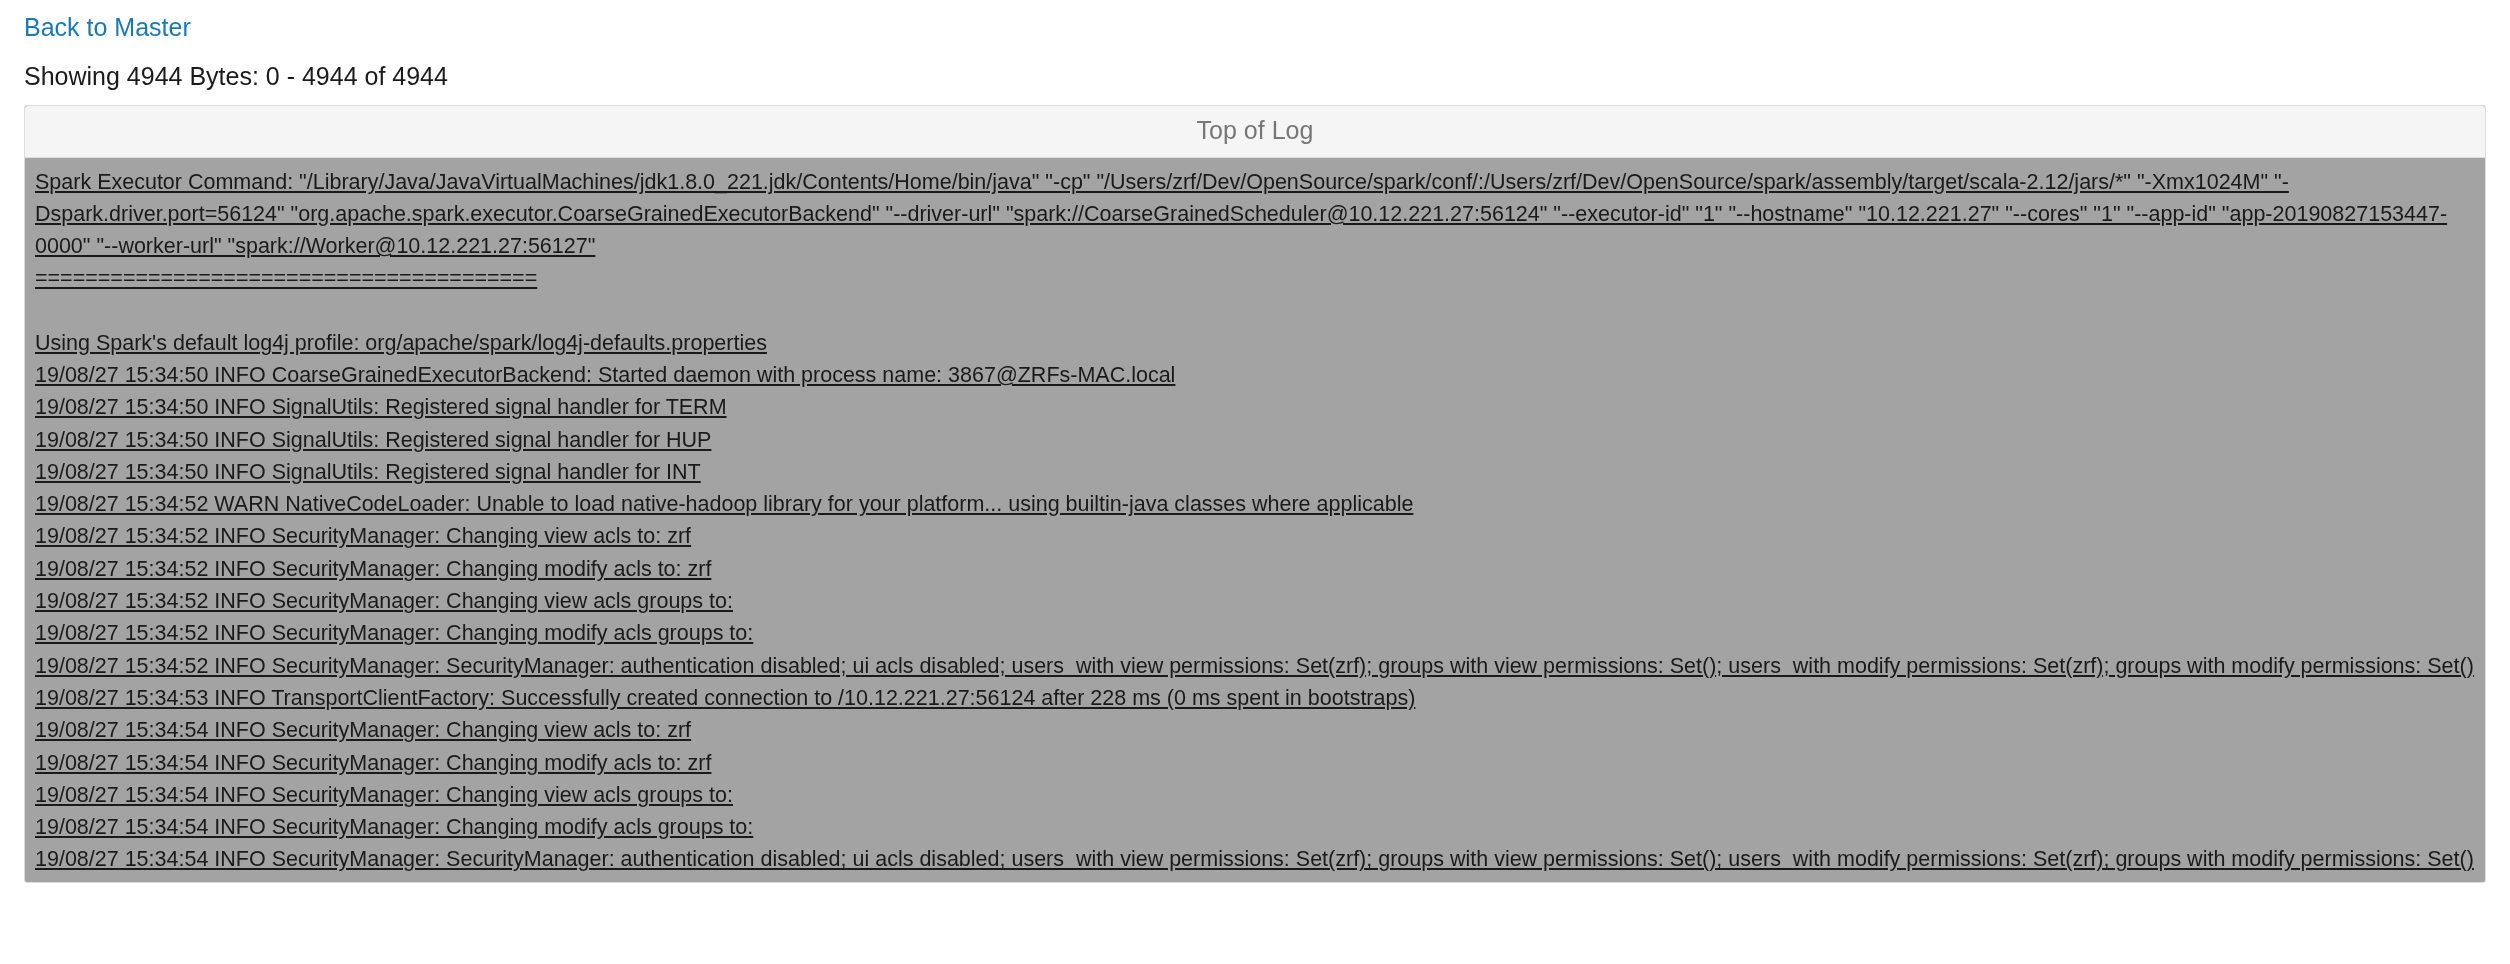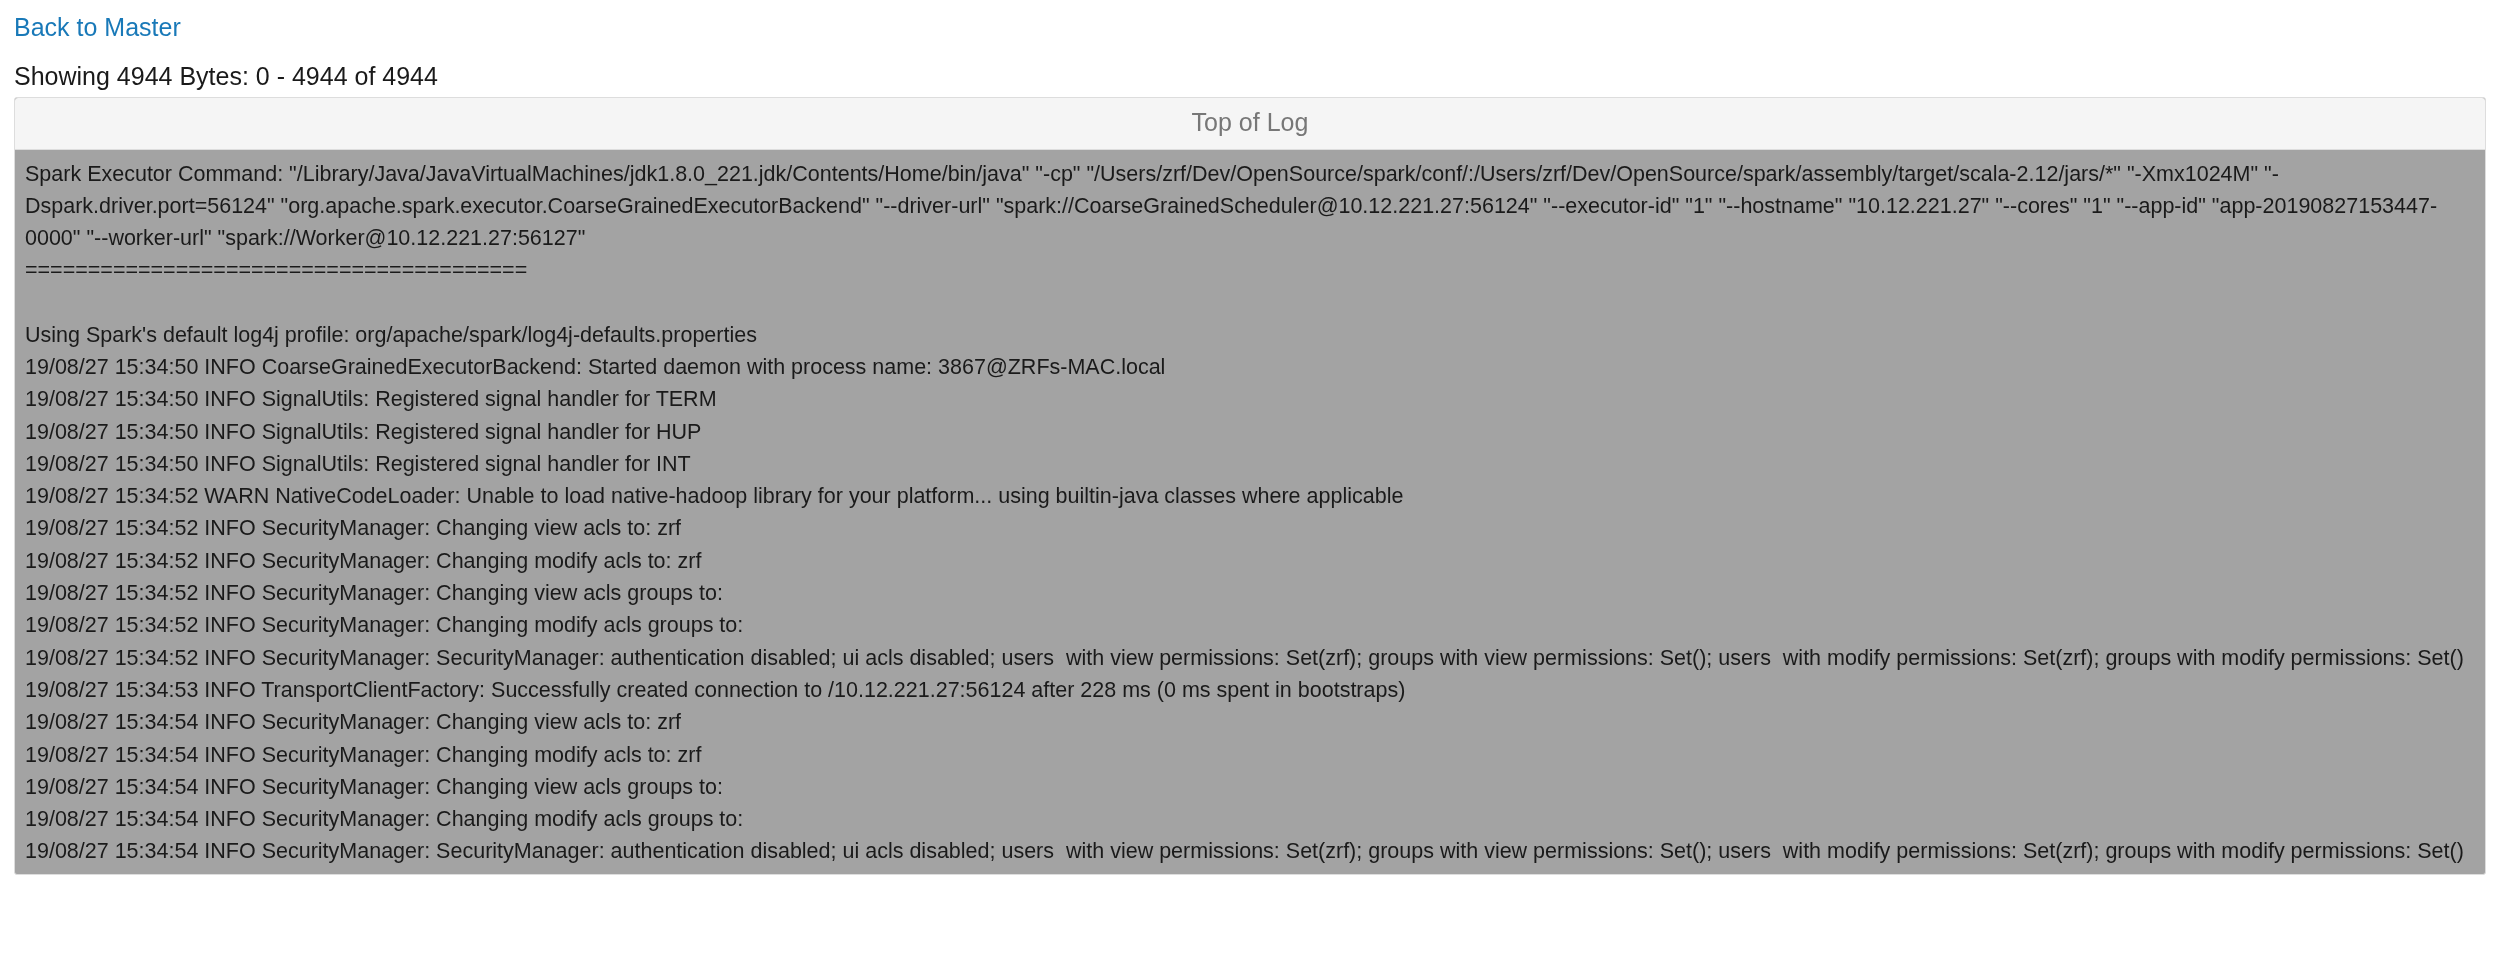--- a/index.html
+++ b/index.html
@@ -8,36 +8,36 @@
     background: #ffffff;
   }
   body {
     font-family: "Liberation Sans", sans-serif;
     color: #000000;
     width: 2510px;
     height: 964px;
     overflow: hidden;
   }
   .page {
-    padding: 14px 18px 0 14px;
+    padding: 14px 18px 0 24px;
     box-sizing: border-box;
   }
   .back-link {
     display: inline-block;
     color: #1979b8;
     font-size: 25px;
     line-height: 1.1;
     text-decoration: none;
     cursor: pointer;
     margin-bottom: 20px;
   }
   .showing-line {
     font-size: 25px;
     color: #1a1a1a;
-    margin-bottom: 6px;
+    margin-bottom: 14px;
   }
   .log-panel {
     border: 1px solid #dddddd;
     border-radius: 3px;
     background: #a3a3a3;
     width: calc(100% - 6px);
     box-sizing: border-box;
   }
   .log-panel-header {
     background: #f5f5f5;
@@ -49,20 +49,21 @@
     border-radius: 3px 3px 0 0;
   }
   .log-body {
     padding: 8px 10px 6px 10px;
     font-size: 21.5px;
     line-height: 32.3px;
     color: #1a1a1a;
     white-space: pre-wrap;
     word-break: break-word;
     overflow: hidden;
+    text-decoration: underline;
   }
   .log-line {
     white-space: pre-wrap;
     word-break: break-word;
   }
   .log-line.blank {
     height: 32px;
   }
 </style>
 </head>

